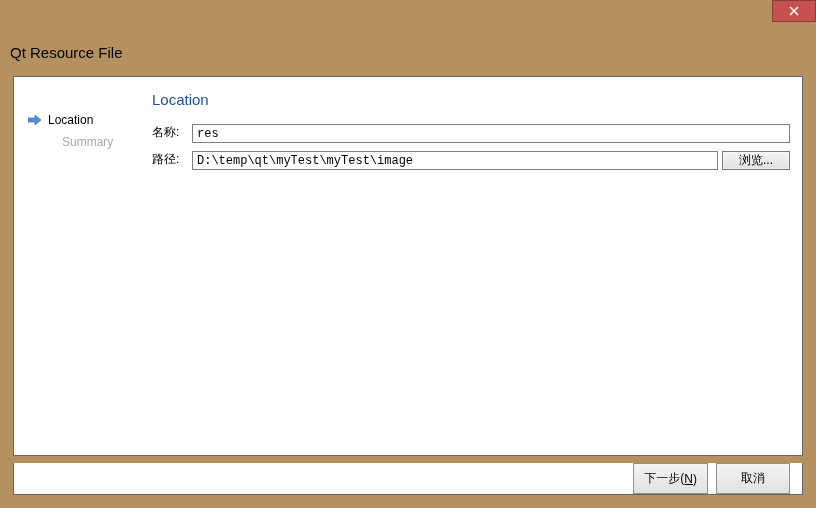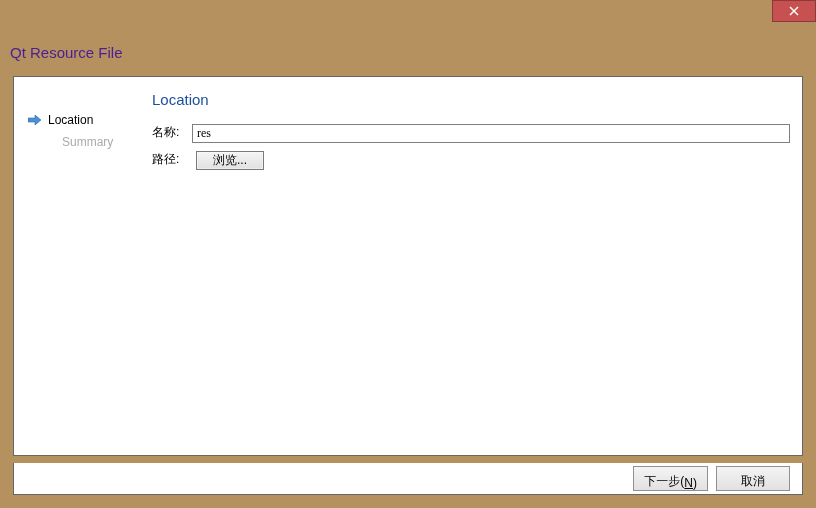--- a/index.html
+++ b/index.html
@@ -20,21 +20,21 @@
     background: #c75050;
     border: 1px solid #8b3a3a;
     display: flex; align-items: center; justify-content: center;
     cursor: pointer;
   }
   .close-btn svg { width: 10px; height: 10px; }
   .window-title {
     position: absolute;
     left: 10px; top: 44px;
     font-size: 15px;
-    color: #4c1d95;
+    color: #000000;
     font-family: Arial, sans-serif;
   }
   .content-area {
     position: absolute;
     left: 13px; top: 76px;
     width: 790px; height: 380px;
     background: #fff;
     border: 1px solid #666;
   }
   .sidebar {
@@ -80,21 +80,21 @@
     width: 34px;
     text-align: left;
     color: #000;
     margin-right: 6px;
   }
   .text-input {
     flex: 1;
     height: 19px;
     border: 1px solid #7f7f7f;
     font-size: 12px;
-    font-family: Liberation Serif, serif;
+    font-family: Liberation Mono, monospace;
     padding: 7px 4px;
     outline: none;
   }
   .browse-btn {
     width: 68px;
     height: 19px;
     margin-left: 4px;
     background: linear-gradient(#f4f4f4, #e1e1e1);
     border: 1px solid #7a7a7a;
     font-size: 12px;
@@ -115,29 +115,29 @@
     border: 1px solid #666;
     border-top: none;
     display: flex;
     justify-content: flex-end;
     align-items: center;
     padding-right: 12px;
     gap: 8px;
   }
   .footer-btn {
     min-width: 74px;
-    height: 25px;
+    height: 31px;
     padding: 0 10px;
     background: linear-gradient(#f4f4f4, #e1e1e1);
     border: 1px solid #909090;
     font-size: 12px;
     font-family: "SimSun", sans-serif;
     cursor: pointer;
     display: flex;
-    align-items: flex-end;
+    align-items: center;
     justify-content: center;
   }
   .footer-btn .underline { text-decoration: underline; }
 </style>
 </head>
 <body>
 
 <div class="window">
 
   <div class="titlebar">
@@ -168,20 +168,21 @@
     <div class="main-panel">
       <div class="section-title">Location</div>
 
       <div class="form-row">
         <span class="form-label">名称:</span>
         <input class="text-input" type="text" value="res" style="">
       </div>
 
       <div class="form-row">
         <span class="form-label">路径:</span>
+        <input class="text-input" type="text" value="D:\temp\qt\myTest\myTest\image" style="">
         <button class="browse-btn">
           <span>浏览...</span>
         </button>
       </div>
     </div>
 
   </div>
 
   <div class="button-bar">
     <button class="footer-btn">

